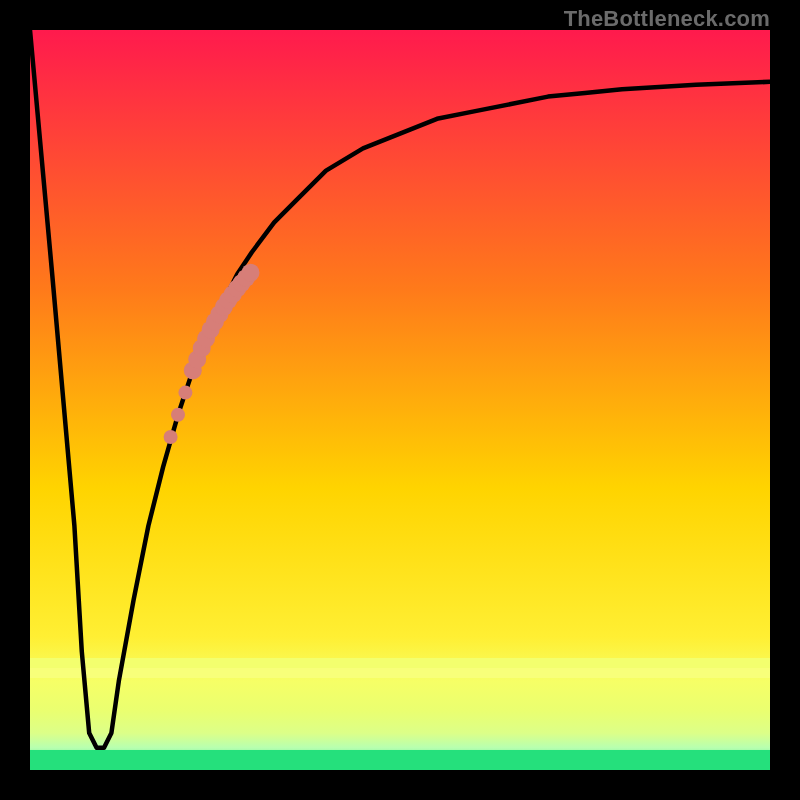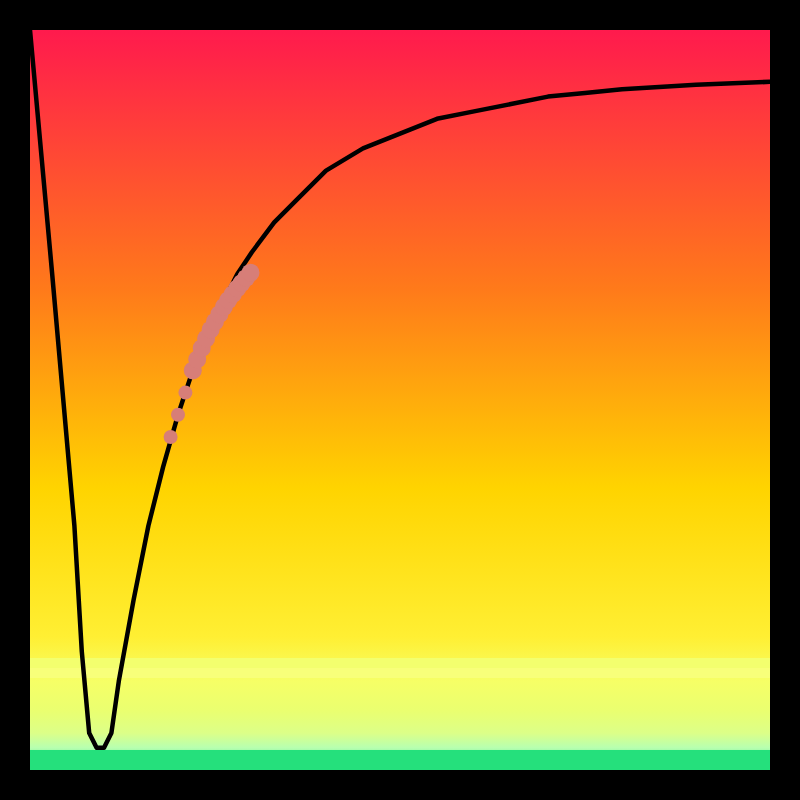--- a/index.html
+++ b/index.html
@@ -41,20 +41,21 @@
     font-size: 22px;
     font-weight: 600;
     letter-spacing: 0.2px;
   }
 </style>
 </head>
 <body>
 
 <div class="frame">
 
+  <div class="watermark">TheBottleneck.com</div>
 
   <div class="plot-area">
 
     <svg class="gradient" viewBox="0 0 740 740" preserveAspectRatio="none">
       <defs>
         <linearGradient id="bg" x1="0" y1="0" x2="0" y2="1">
           <stop id="g0" offset="0%" stop-color="#ff1a4d"></stop>
           <stop id="g1" offset="35%" stop-color="#ff7a1a"></stop>
           <stop id="g2" offset="62%" stop-color="#ffd400"></stop>
           <stop id="g3" offset="82%" stop-color="#ffef33"></stop>

